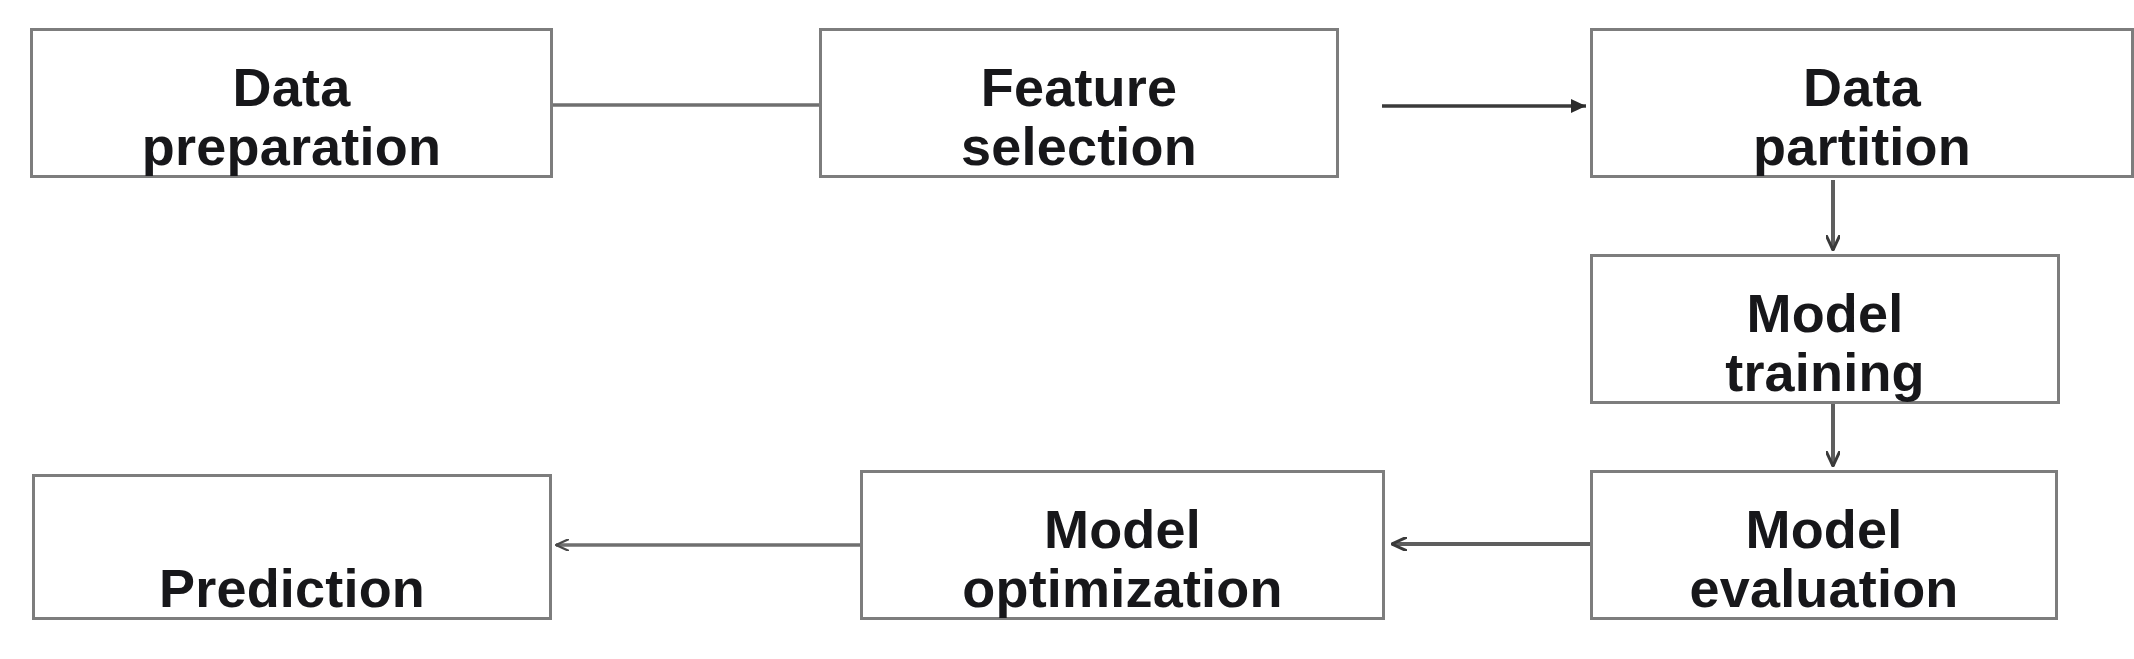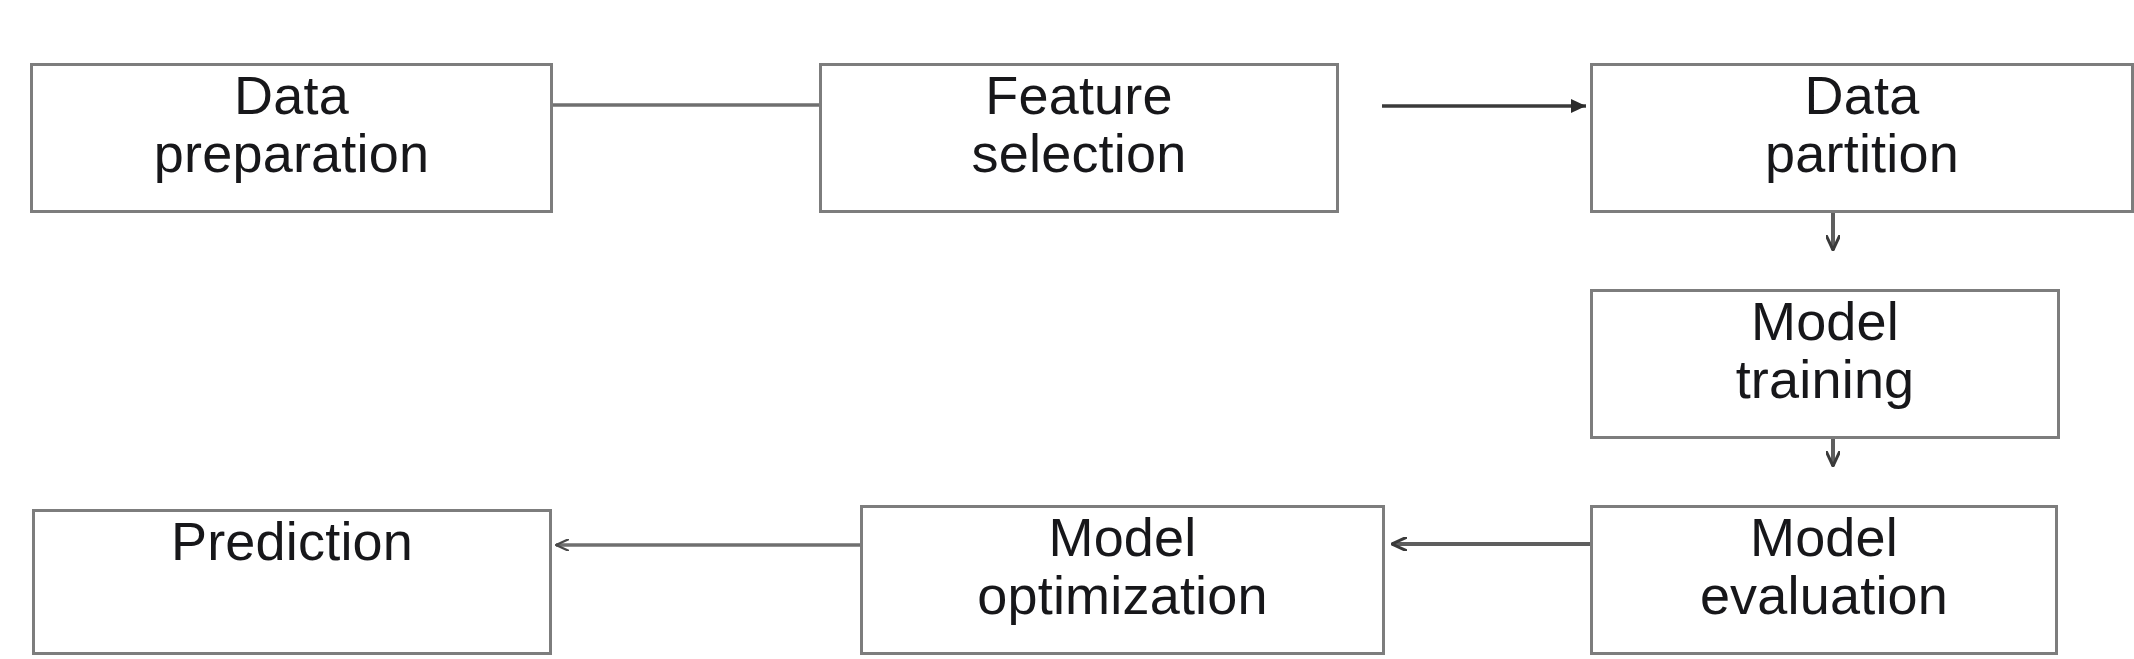--- a/index.html
+++ b/index.html
@@ -16,30 +16,29 @@
     height: 659px;
     background: #ffffff;
     overflow: hidden;
   }
   .node-box {
     position: absolute;
     box-sizing: border-box;
     border: 3px solid #7d7d7d;
     background: #ffffff;
     display: flex;
-    align-items: flex-start;
+    align-items: flex-end;
     justify-content: center;
     text-align: center;
     color: #17171a;
     font-size: 54px;
     line-height: 1.08;
-    font-weight: 400;
+    font-weight: 700;
     letter-spacing: 0.2px;
     white-space: pre-line;
-    margin-top: 35px;
   }
   .node-label {
     display: block;
     width: 100%;
     padding: 0 6px;
     box-sizing: border-box;
   }
   .edge-svg {
     position: absolute;
     left: 0;

